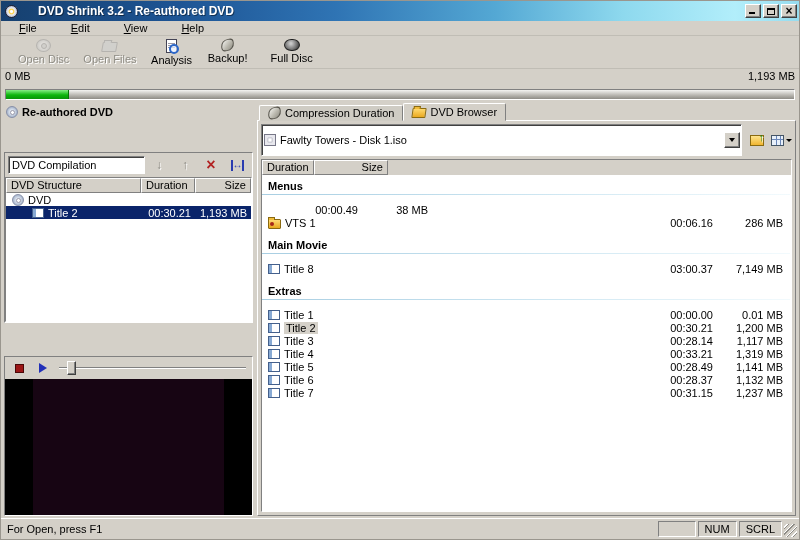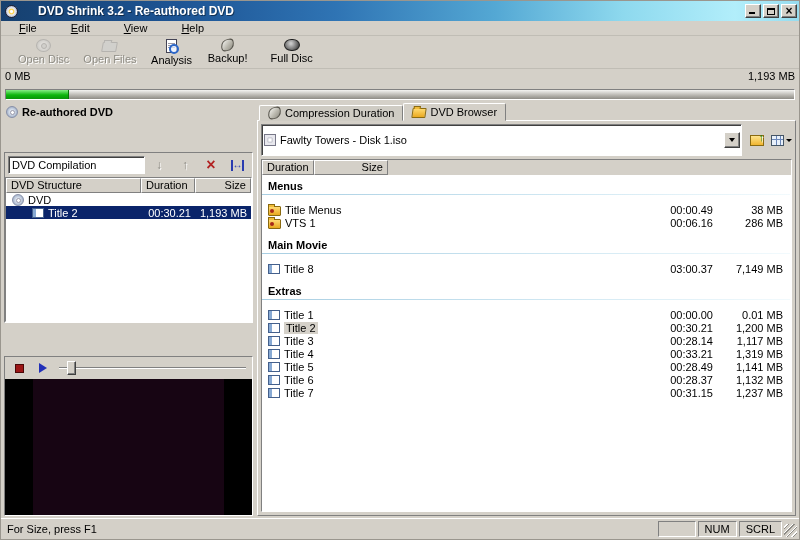--- a/index.html
+++ b/index.html
@@ -324,24 +324,20 @@
           <div class="cols" id="rp-cols">
               <div class="col" style="width: 52px;">Duration</div>
               <div class="col right" style="width: 74px;">Size</div>
             </div>
           <div class="rows" id="rp-rows">
               <div class="group">
                 <div class="group-header">Menus</div>
                 <div class="group-rule"></div>
                 <div class="group-items">
                   <div class="trow">
-                    <span class="cell-name">
-                      <span class="ic menu-folder-icon"></span>
-                      <span class="name-label">Title Menus</span>
-                    </span>
                     <span class="cell-dur">00:00.49</span>
                     <span class="cell-size">38 MB</span>
                   </div>
                   <div class="trow">
                     <span class="cell-name">
                       <span class="ic menu-folder-icon"></span>
                       <span class="name-label">VTS 1</span>
                     </span>
                     <span class="cell-dur">00:06.16</span>
                     <span class="cell-size">286 MB</span>
@@ -425,21 +421,21 @@
                 </div>
               </div>
             </div>
         </div>
       </div>
     </div>
 
   </div>
 
   <div class="statusbar">
-    <span class="sb-msg">For Size, press F1</span>
+    <span class="sb-msg">For Open, press F1</span>
     <span id="sb-panels" style="display:flex;gap:2px;">
         <span class="sb-panel empty"></span>
         <span class="sb-panel">NUM</span>
         <span class="sb-panel">SCRL</span>
       </span>
     <span class="sb-grip"></span>
   </div>
 
 </div>
 

